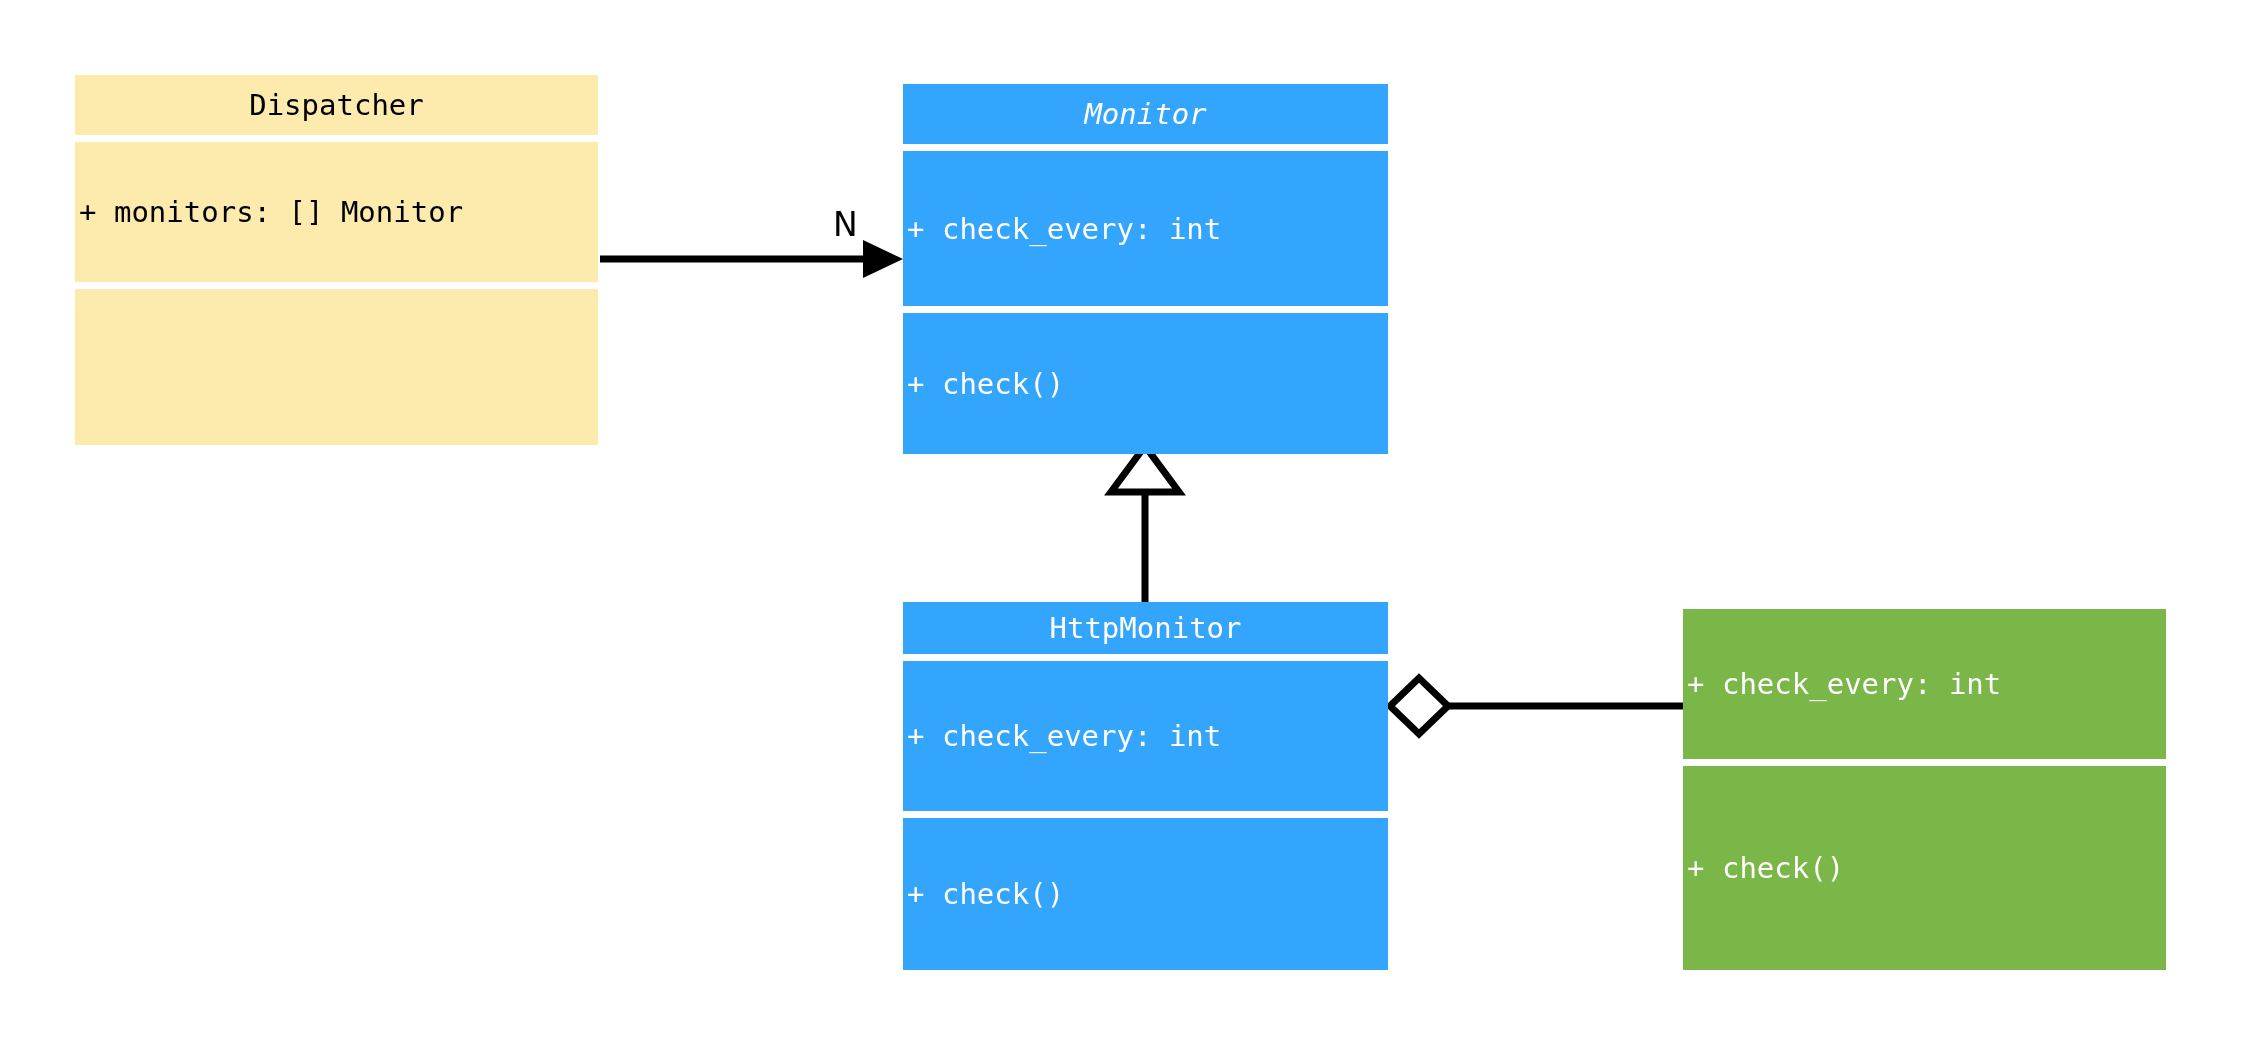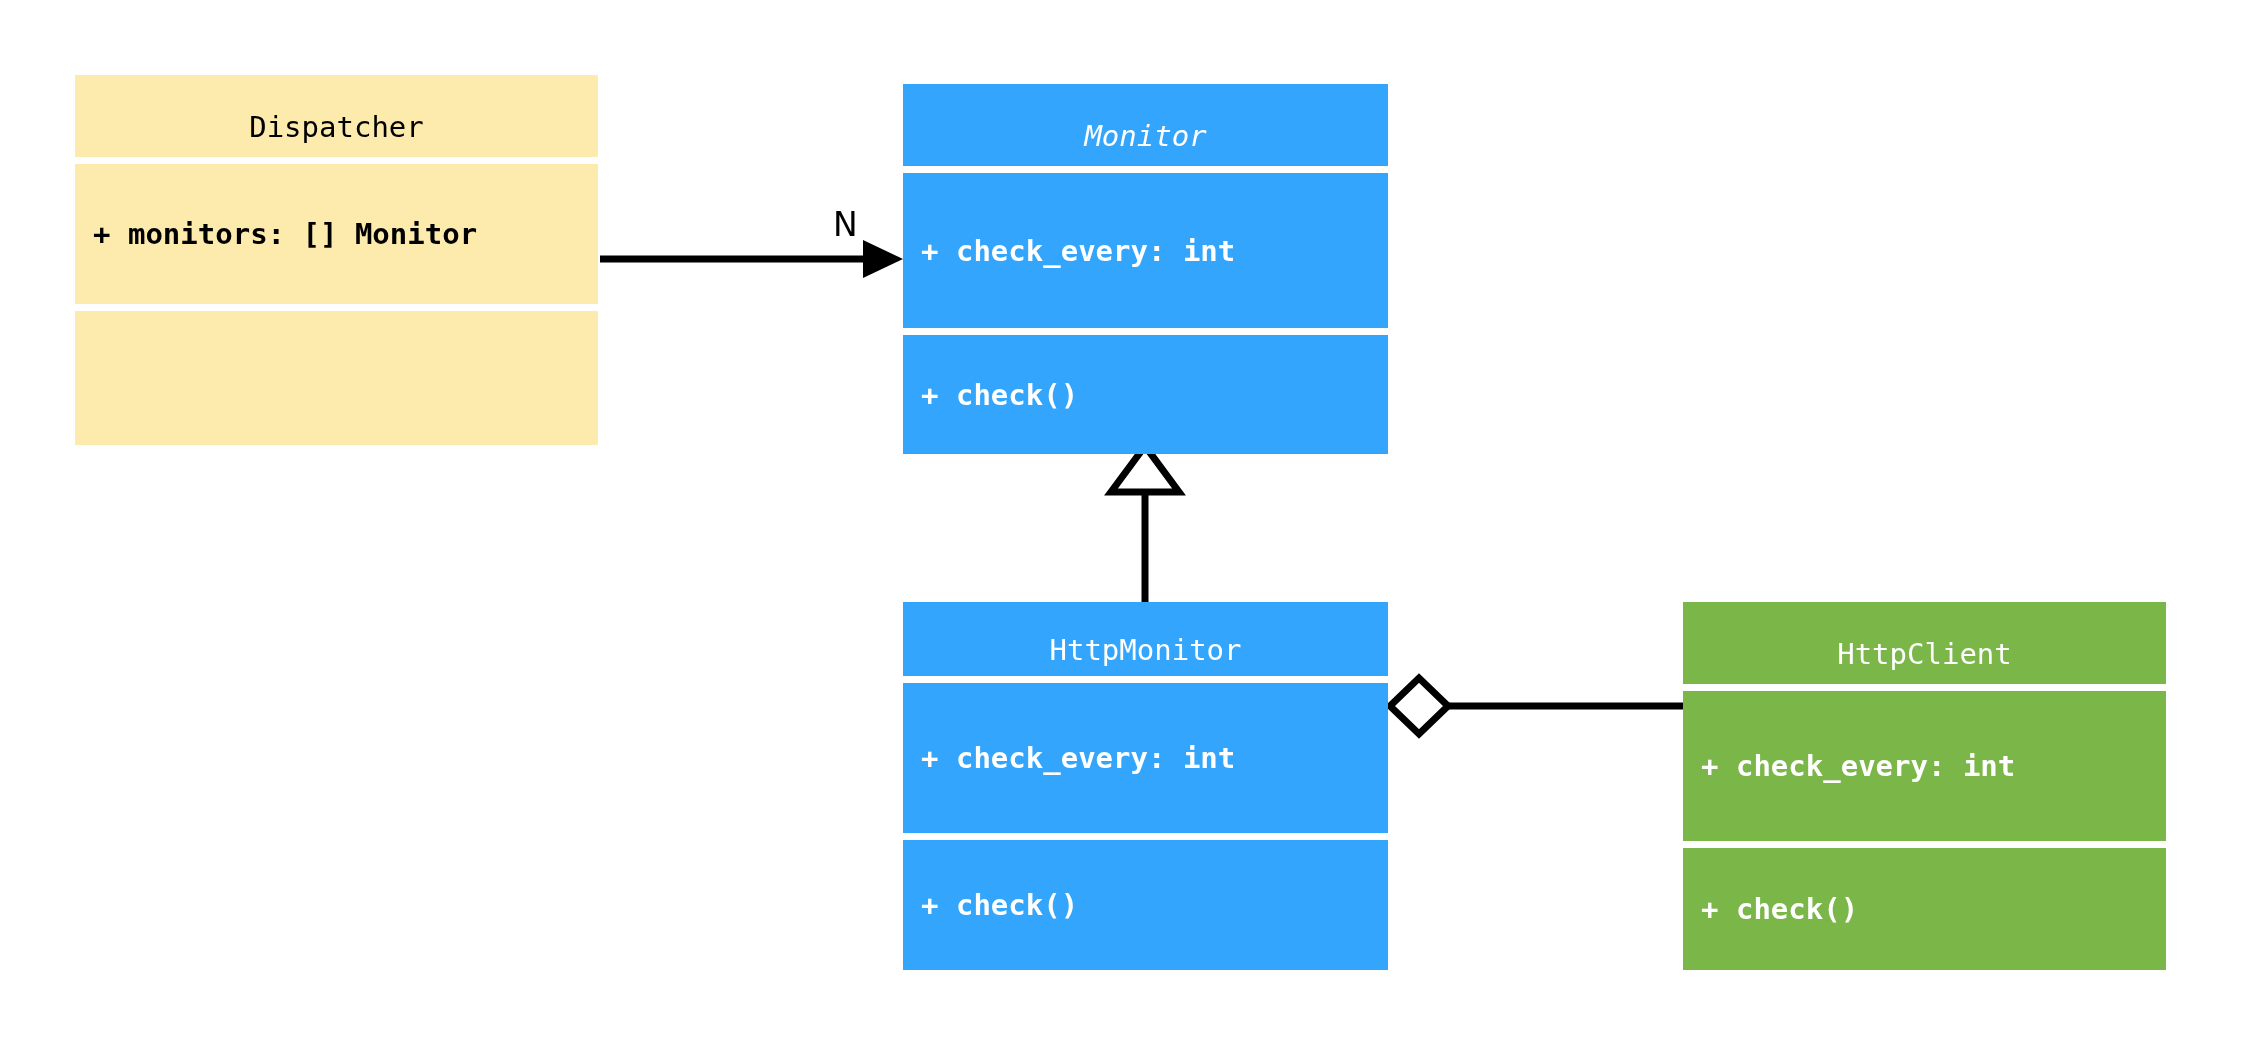--- a/index.html
+++ b/index.html
@@ -32,34 +32,32 @@
 
   .uml-header {
     text-align: center;
     font-family: "DejaVu Sans Mono", "Liberation Mono", monospace;
     font-size: 29px;
     line-height: 1;
     display: flex;
     align-items: center;
     justify-content: center;
     box-sizing: border-box;
-    margin-top: 22px;
   }
 
   .uml-compartment {
     box-sizing: border-box;
     font-family: "DejaVu Sans Mono", "Liberation Mono", monospace;
     font-size: 29px;
     line-height: 34px;
     display: flex;
     flex-direction: column;
     justify-content: center;
-    padding-left: 18px;
+    padding-left: 4px;
     white-space: pre;
-    font-weight: bold;
   }
 
   .sep {
     height: 7px;
     background: #ffffff;
     flex: 0 0 auto;
   }
 
   
   #class-dispatcher {
@@ -196,20 +194,19 @@
 
   <div class="uml-class" id="class-httpmonitor">
     <div class="uml-header">HttpMonitor</div>
     <div class="sep"></div>
     <div class="uml-compartment" id="httpmonitor-attrs">+ check_every: int</div>
     <div class="sep"></div>
     <div class="uml-compartment" id="httpmonitor-methods">+ check()</div>
   </div>
 
   <div class="uml-class" id="class-httpclient">
-    <div class="uml-header">HttpClient</div>
     <div class="sep"></div>
     <div class="uml-compartment" id="httpclient-attrs">+ check_every: int</div>
     <div class="sep"></div>
     <div class="uml-compartment" id="httpclient-methods">+ check()</div>
   </div>
 
 </div>
 
 </body></html>

